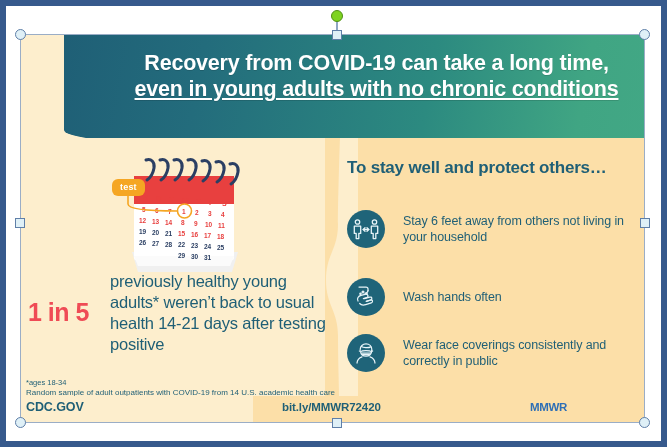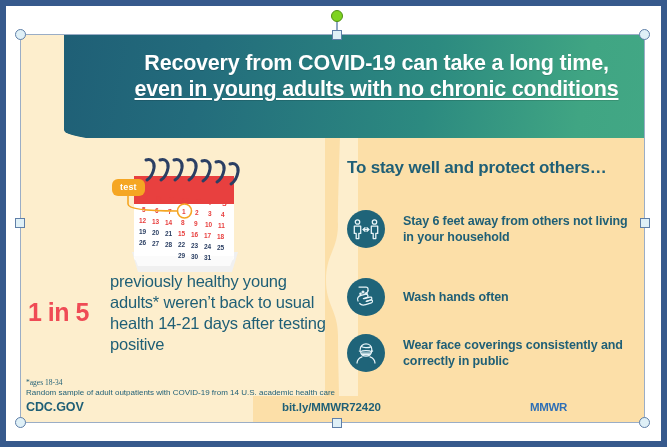--- a/index.html
+++ b/index.html
@@ -93,21 +93,21 @@
     font-weight:normal;
     line-height:1.27;
     letter-spacing:-0.2px;
   }
   
   .footnotes{
     position:absolute;left:6px;top:240px;width:330px;
     color:#1f5f76;
     line-height:1.32;
   }
-  .fn1{font-size:7.5px;font-family:Liberation Serif, serif;}
+  .fn1{font-size:7.5px;}
   .fn2{font-size:8px;}
   
   .right-col{
     position:absolute;right:0;top:0;width:320px;height:284px;
   }
   .right-heading{
     position:absolute;left:22px;top:20px;width:290px;
     color:#1f5f76;
     font-size:17px;
     font-weight:bold;
@@ -123,21 +123,21 @@
   .tip-icon{
     width:38px;height:38px;flex:0 0 38px;
     border-radius:50%;
     background:#1f6479;
     display:flex;align-items:center;justify-content:center;
   }
   .tip-text{
     margin-left:18px;
     color:#1f5f76;
     font-size:12.5px;
-    font-weight:bold;
+    font-weight:normal;
     line-height:1.3;
     letter-spacing:-0.1px;
   }
   
   .bottom-bar{
     position:absolute;left:0;bottom:0;width:553px;height:26px;
   }
   .bb-left{position:absolute;left:0;top:0;width:305px;height:26px;background:#fdeecd;}
   .bb-right{position:absolute;right:0;top:0;width:320px;height:26px;background:#fcdfa8;}
   .cdc-gov{

